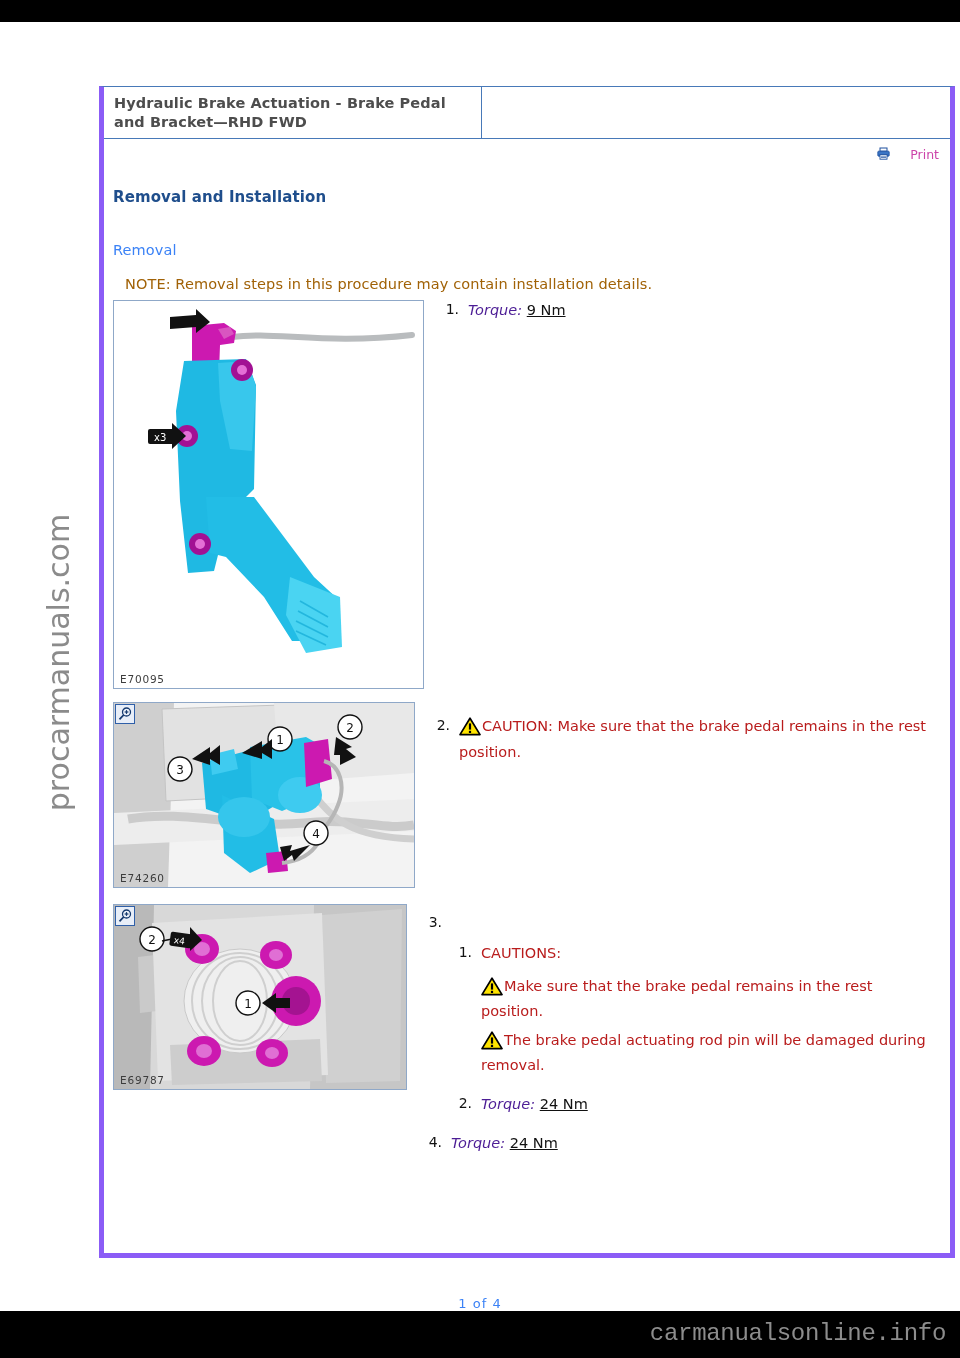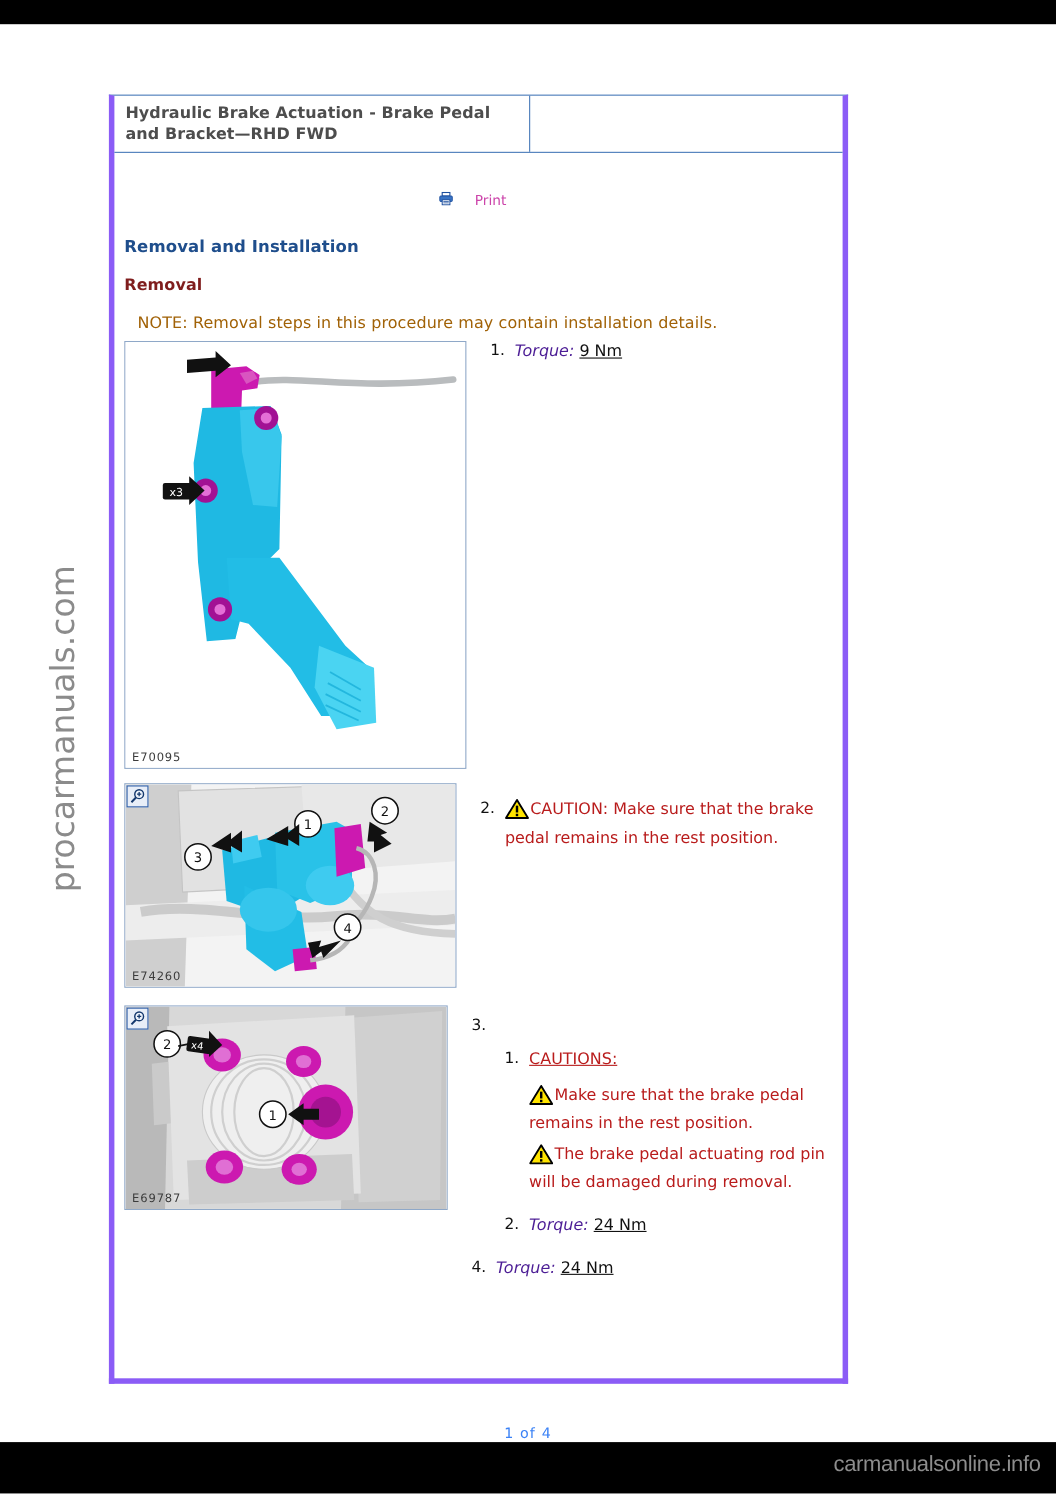--- a/index.html
+++ b/index.html
@@ -24,23 +24,23 @@
   }
   .bar-bottom {
     position: absolute; left: 0; top: 1311px;
     width: 960px; height: 47px;
     background: #000000;
   }
   .site-watermark {
     position: absolute;
     right: 14px; top: 1320px;
     color: #8d8d8d;
-    font-size: 20px;
+    font-size: 24px;
     letter-spacing: -0.3px;
-    font-family: Liberation Sans, sans-serif;
+    font-family: Liberation Mono, monospace;
     white-space: nowrap;
   }
 
   
   .side-watermark {
     position: absolute;
     left: -92px;
     top: 645px;
     width: 300px;
     text-align: center;
@@ -50,21 +50,21 @@
     font-size: 30px;
     letter-spacing: 0px;
     white-space: nowrap;
     font-family: "DejaVu Sans", "Liberation Sans", sans-serif;
   }
 
   
   .doc {
     position: absolute;
     left: 99px; top: 86px;
-    width: 672px;
+    width: 856px;
     height: 1172px;
     border: 5px solid #8b5cf6;
     border-top: 1px solid #4879b8;
     background: #ffffff;
   }
 
   
   .hdr {
     display: flex;
     width: 100%;
@@ -88,49 +88,48 @@
     justify-content: flex-end;
     padding: 6px 10px 6px 6px;
     font-size: 13px;
     color: #31527f;
     letter-spacing: 0.05px;
   }
 
   
   .print-row {
     display: flex;
-    justify-content: center;
+    justify-content: flex-end;
     align-items: center;
     padding: 6px 11px 2px 0;
     gap: 20px;
-    margin-top: 27px;
   }
   .print-link {
     color: #cc44aa;
     font-size: 12.5px;
     text-decoration: none;
     cursor: pointer;
   }
   .printer-icon { display: block; }
 
   
   .content { padding: 0 11px 0 9px; }
 
   h1.sec-title {
     margin: 22px 0 0 0;
     font-size: 15px;
     font-weight: bold;
     color: #1f4e8c;
     letter-spacing: 0.1px;
   }
   h2.sub-title {
-    margin: 19px 0 0 0;
+    margin: 36px 0 0 0;
     font-size: 14.5px;
-    font-weight: bold;
-    color: #7f1d1d;
+    font-weight: normal;
+    color: #3b82f6;
     letter-spacing: 0.1px;
   }
   p.note {
     margin: 18px 0 0 12px;
     font-size: 14.5px;
     color: #a16207;
     letter-spacing: 0.1px;
   }
 
   
@@ -441,21 +440,21 @@
             <li class="oitem">
               <span class="onum">3.</span>
               <span class="obody"></span>
             </li>
           </ul>
 
           <ul class="olist nested" style="margin-left:32px;margin-top:10px;">
             <li class="oitem" style="margin-bottom:10px;">
               <span class="onum">1.</span>
               <span class="obody caution-text">
-                <div class="caution-block" style="margin-bottom:12px;text-decoration:underline;">CAUTIONS:</div>
+                <div class="caution-block" style="margin-bottom:12px;">CAUTIONS:</div>
                 <div class="caution-block">
                   <span class="warn-ico">
                     <svg width="22" height="19" viewBox="0 0 22 19">
                       <path d="M11 1.2 L21 17.6 L1 17.6 Z" fill="#ffe400" stroke="#000000" stroke-width="1.7" stroke-linejoin="round"></path>
                       <rect x="9.9" y="6.4" width="2.2" height="6.2" fill="#000000"></rect>
                       <rect x="9.9" y="13.8" width="2.2" height="2.2" fill="#000000"></rect>
                     </svg>
                   </span><span>Make sure that the brake pedal remains in the rest position.</span>
                 </div>
                 <div class="caution-block">

